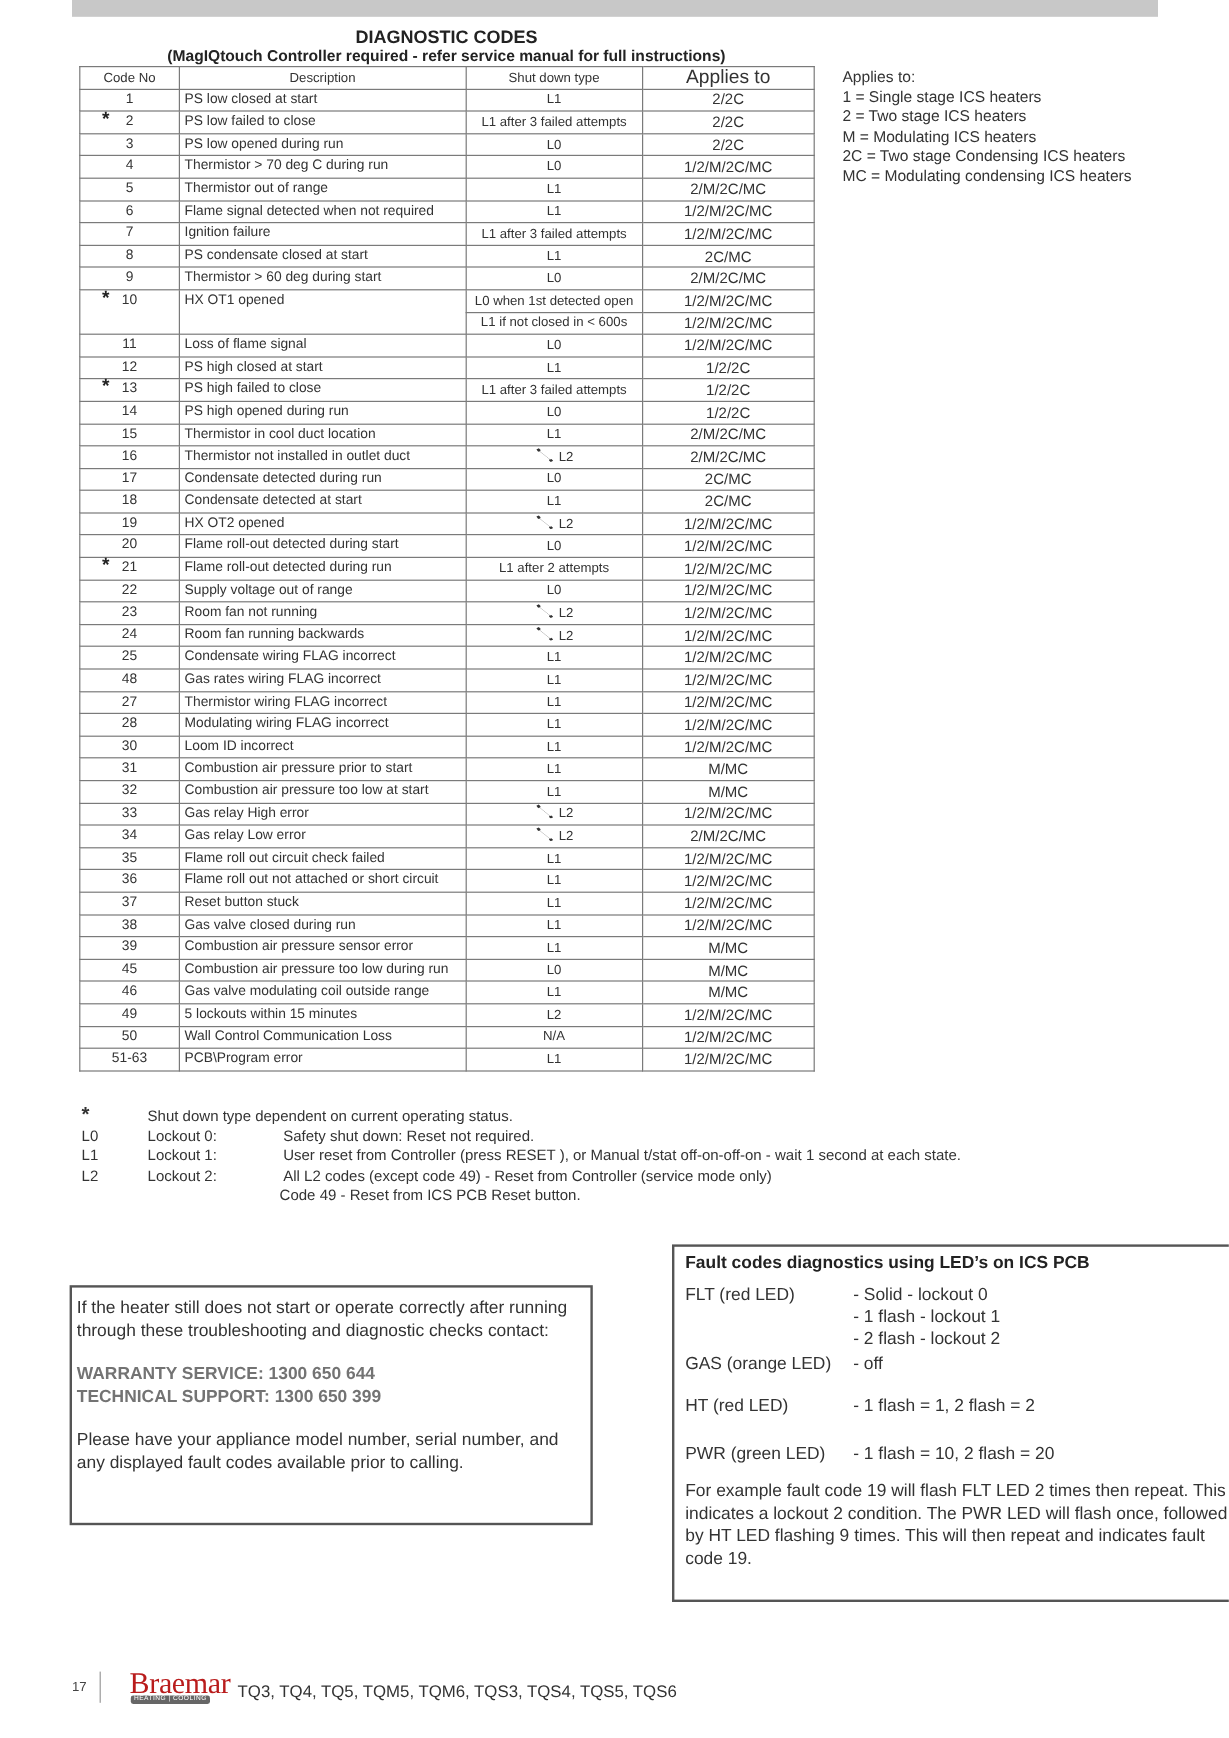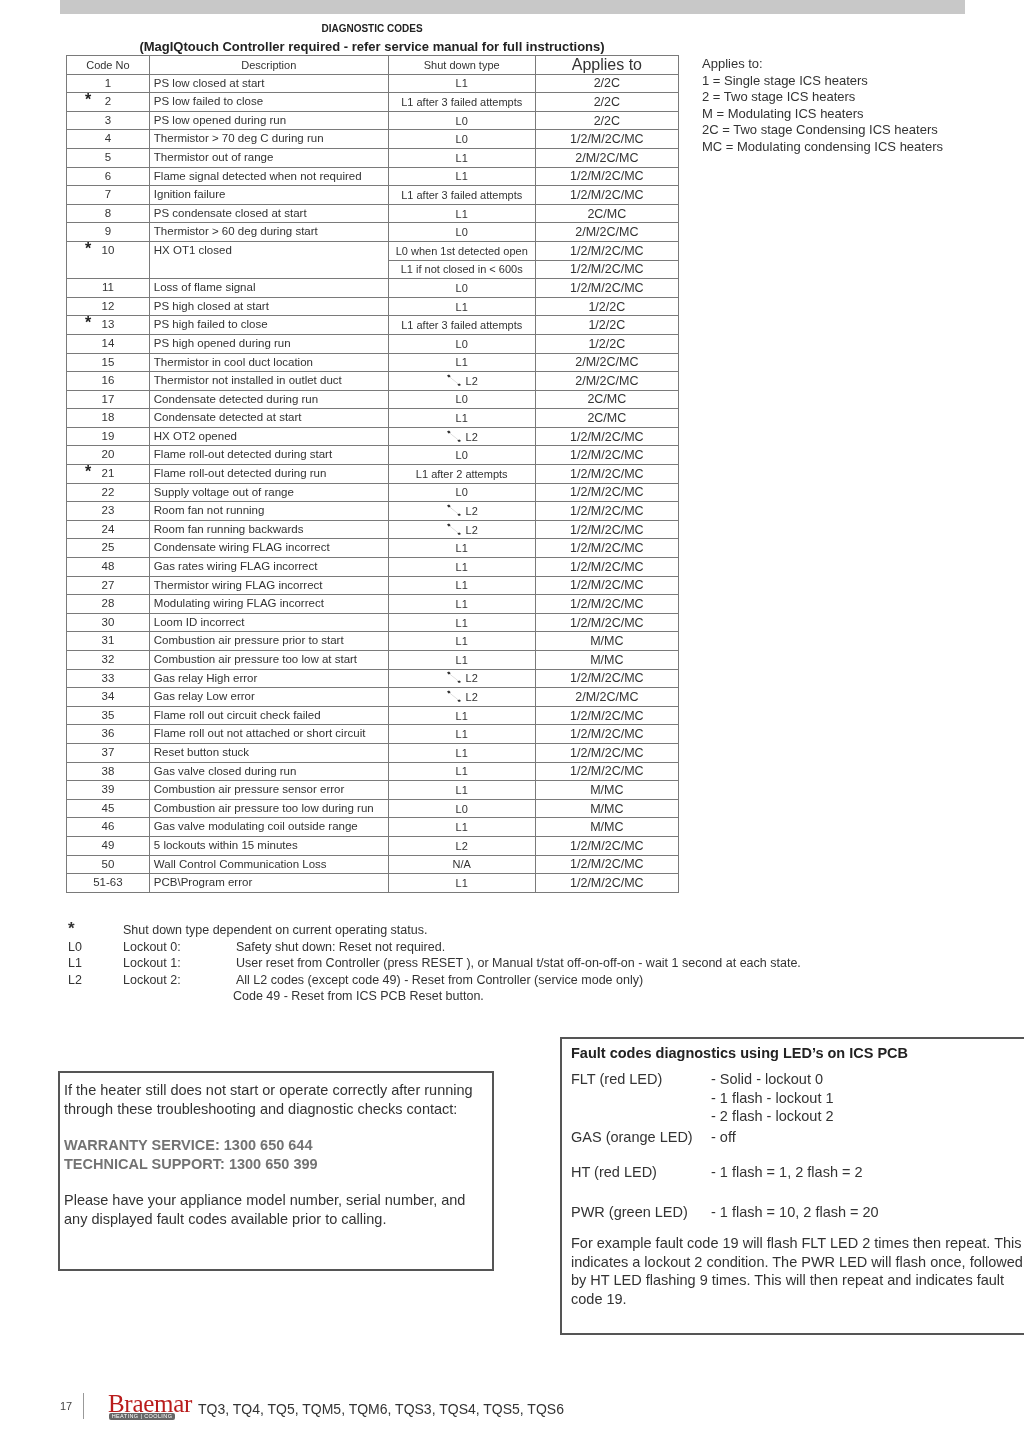--- a/index.html
+++ b/index.html
@@ -1,20 +1,20 @@
 <!DOCTYPE html>
 <html><head>
 <meta charset="utf-8">
 <style>
   html, body { margin: 0; padding: 0; background: #ffffff; }
   body { width: 1024px; height: 1448px; position: relative; overflow: hidden;
          font-family: "Liberation Sans", sans-serif; color: #2a2a2a; }
   .topbar { position: absolute; left: 60px; top: 0; width: 905px; height: 14px; background: #c8c8c8; }
   .title { position: absolute; left: 66px; width: 612px; text-align: center; font-weight: bold; color: #222; }
-  .title.t1 { top: 23px; font-size: 10px; }
+  .title.t1 { top: 23px; font-size: 15px; }
   .title.t2 { top: 39px; font-size: 13px; }
 
   table.codes { position: absolute; left: 66px; top: 55px; width: 613px; border-collapse: collapse;
                 font-size: 11.5px; color: #333; }
   table.codes td, table.codes th { border: 1px solid #7a7a7a; padding: 0; height: 17.6px; line-height: 16px; }
   table.codes th { font-weight: normal; text-align: center; font-size: 11px; }
   .c-code { width: 84px; text-align: center; position: relative; }
   .c-desc { width: 240px; text-align: left; padding-left: 4px !important; }
   .c-shut { width: 150px; text-align: center; font-size: 11px; }
   .c-app  { width: 145px; text-align: center; font-size: 12.5px; }
@@ -121,21 +121,21 @@
         <td class="c-app">2C/MC</td>
       </tr>
       <tr>
         <td class="c-code" rowspan="1" style="vertical-align: top;"><span>9</span></td>
         <td class="c-desc" rowspan="1" style="vertical-align: top;">Thermistor &gt; 60 deg during start</td>
         <td class="c-shut"><span>L0</span></td>
         <td class="c-app">2/M/2C/MC</td>
       </tr>
       <tr>
         <td class="c-code" rowspan="2" style="vertical-align: top;"><span class="star">*</span><span>10</span></td>
-        <td class="c-desc" rowspan="2" style="vertical-align: top;">HX OT1 closed</td>
+        <td class="c-desc" rowspan="2" style="vertical-align: top;">HX OT1 opened</td>
         <td class="c-shut"><span>L0 when 1st detected open</span></td>
         <td class="c-app">1/2/M/2C/MC</td>
       </tr>
       <tr>
         <td class="c-shut">L1 if not closed in &lt; 600s</td>
         <td class="c-app">1/2/M/2C/MC</td>
       </tr>
       <tr>
         <td class="c-code" rowspan="1" style="vertical-align: top;"><span>11</span></td>
         <td class="c-desc" rowspan="1" style="vertical-align: top;">Loss of flame signal</td>

